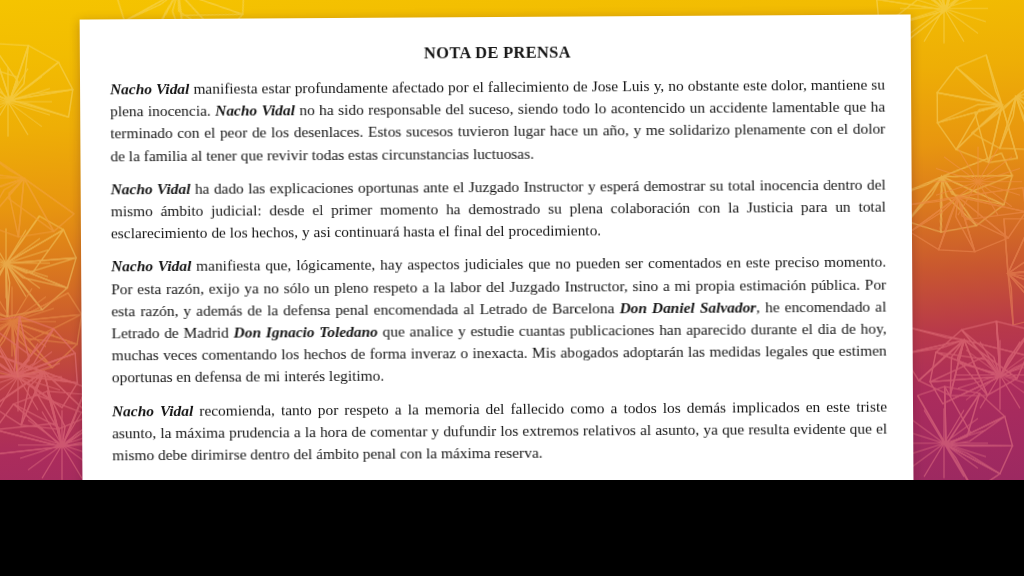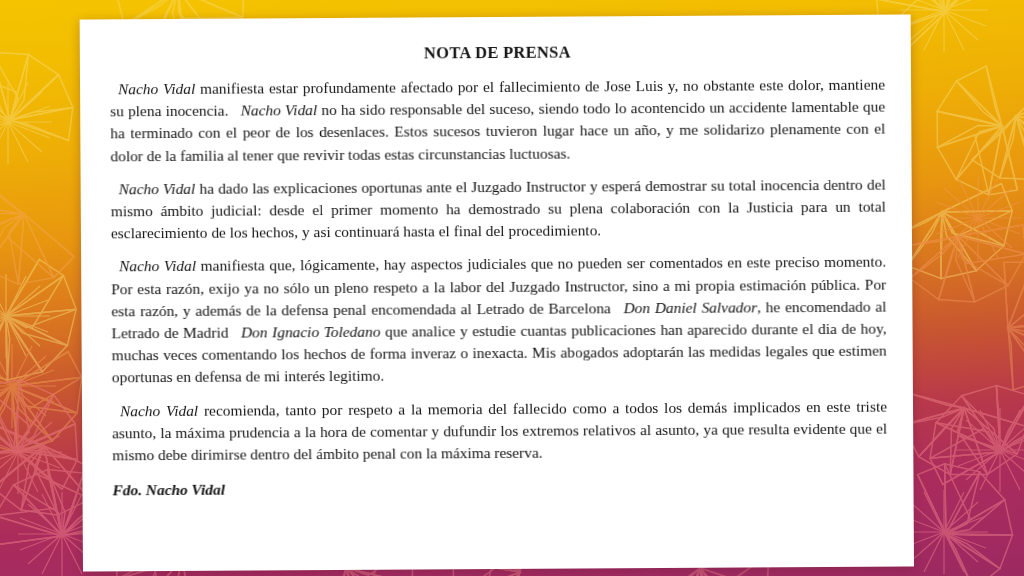--- a/index.html
+++ b/index.html
@@ -3,21 +3,21 @@
 <meta charset="utf-8">
 <style>
   html, body {
     margin: 0;
     padding: 0;
     background: #000;
   }
   #screen {
     position: relative;
     width: 1024px;
-    height: 576px;
+    height: 480px;
     overflow: hidden;
     font-family: "Liberation Serif", "DejaVu Serif", serif;
   }
 
   
   #bg-gradient {
     position: absolute;
     inset: 0;
     background: linear-gradient(176deg,
       #f5c400 0%,
@@ -74,21 +74,21 @@
     text-align: justify;
     font-size: 15.4px;
     line-height: 22.2px;
     color: #141414;
     margin: 0 0 11px 0;
     -webkit-hyphens: none;
     hyphens: none;
   }
   .doc-para:last-of-type { margin-bottom: 0; }
 
-  .nm { font-weight: normal; font-style: italic; margin-left: 8px; }
+  .nm { font-weight: bold; font-style: italic; }
 
   .doc-sign {
     font-weight: bold;
     font-style: italic;
     font-size: 15.4px;
     line-height: 22.2px;
     color: #141414;
     margin-top: 13px;
   }
 </style>

